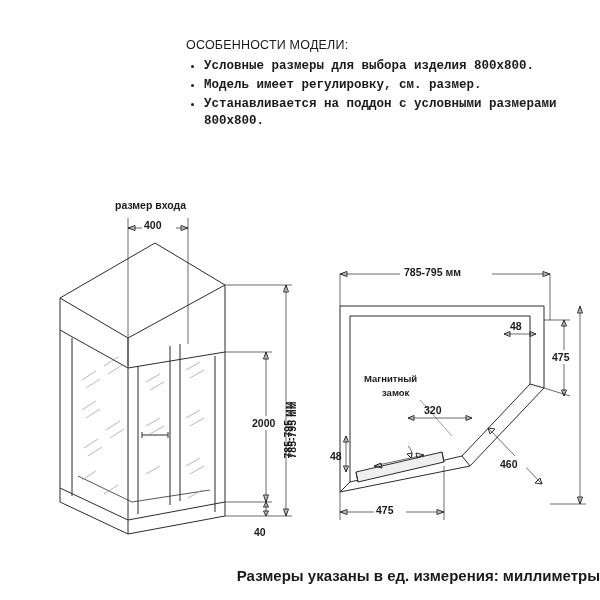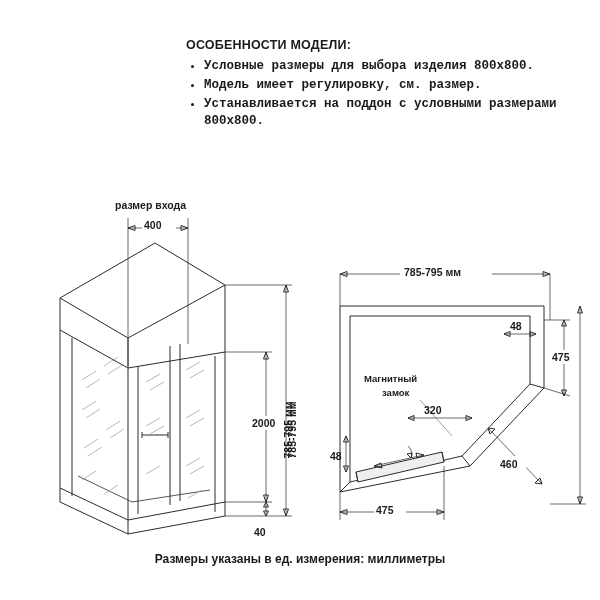--- a/index.html
+++ b/index.html
@@ -13,42 +13,42 @@
   }
   .page{position:absolute;inset:0;}
 
   
   .features{
     position:absolute;
     left:186px; top:38px; width:390px;
   }
   .features h1{
     font-size:12.5px;
-    font-weight:bold;
+    font-weight:normal;
     margin:0 0 6px 0;
     letter-spacing:.2px;
   }
   .features ul{
     margin:0; padding-left:18px;
     list-style:disc;
   }
   .features li{
     font-size:12.5px;
     font-weight:bold;
     line-height:1.42;
     margin-bottom:1px;
     font-family:Liberation Mono, monospace;
   }
 
   
   .footnote{
     position:absolute;
-    left:0; right:0; top:552px;
-    text-align:center;
-    font-size:12px;
+    left:0; right:0; top:567px;
+    text-align:right;
+    font-size:15px;
     font-weight:bold;
   }
 
   
   svg{display:block;}
   .ln{stroke:#2b2b2b;stroke-width:1;fill:none;}
   .ln-thin{stroke:#2b2b2b;stroke-width:.8;fill:none;}
   .ln-hair{stroke:#5a5a5a;stroke-width:.6;fill:none;}
   .dim{stroke:#2b2b2b;stroke-width:.7;fill:none;}
   .glass{stroke:#9a9a9a;stroke-width:.7;fill:none;}

